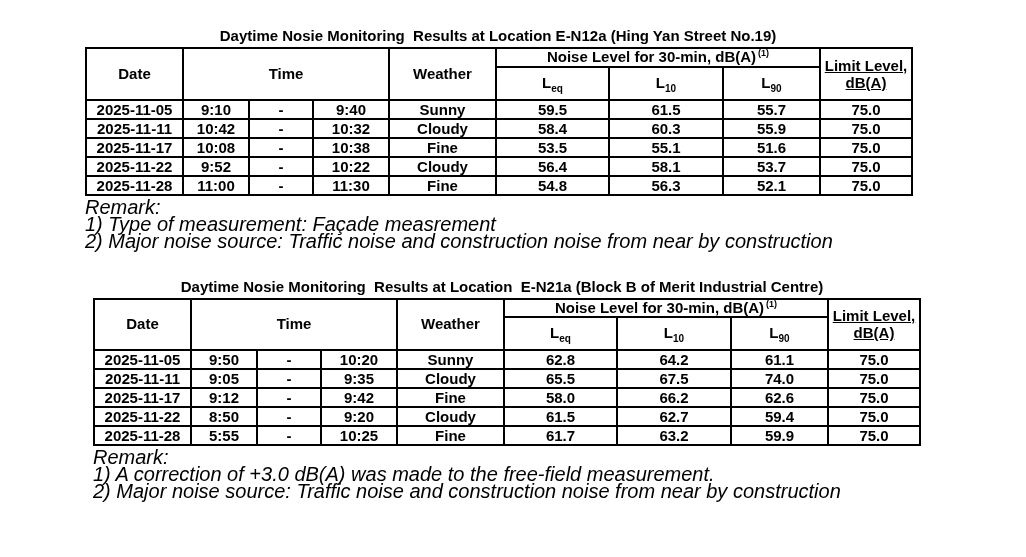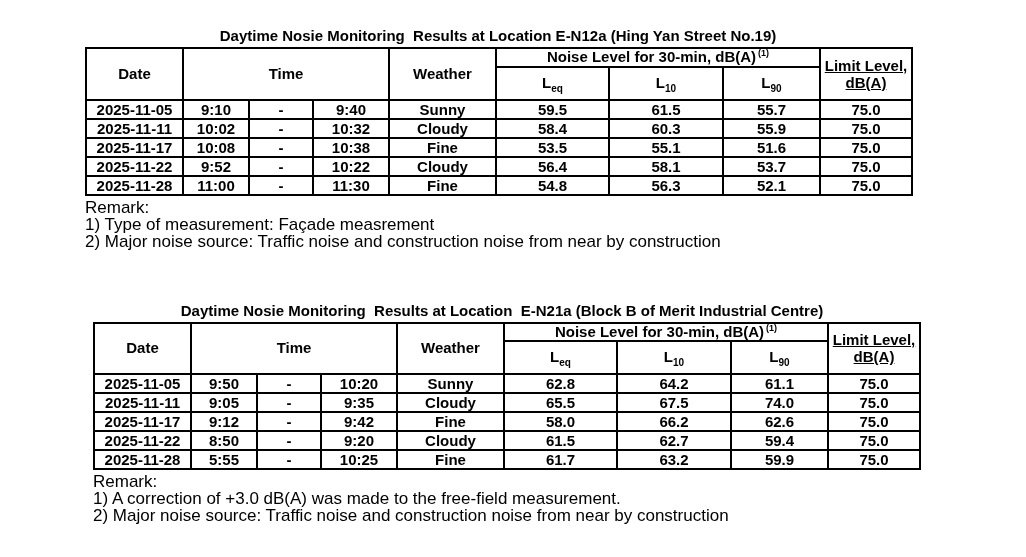--- a/index.html
+++ b/index.html
@@ -60,27 +60,28 @@
   sup {
     font-size: 9px;
     line-height: 0;
     margin-left: 2px;
   }
   .limit-head div {
     line-height: 17px;
     text-decoration: underline;
   }
   .remark {
-    font-size: 17px;
+    font-size: 20px;
     line-height: 17px;
     margin-top: 3px;
     font-weight: normal;
+    font-style: italic;
   }
   .section + .section {
-    margin-top: 52px;
+    margin-top: 28px;
     padding-left: 8px;
   }
 </style>
 </head>
 <body>
 
 <div class="doc">
 
   <div class="section">
     <div class="section-title">Daytime Nosie Monitoring  Results at Location E-N12a (Hing Yan Street No.19)</div>
@@ -120,21 +121,21 @@
             <td>-</td>
             <td>9:40</td>
             <td>Sunny</td>
             <td>59.5</td>
             <td>61.5</td>
             <td>55.7</td>
             <td>75.0</td>
           </tr>
           <tr>
             <td>2025-11-11</td>
-            <td>10:02</td>
+            <td>10:42</td>
             <td>-</td>
             <td>10:32</td>
             <td>Cloudy</td>
             <td>58.4</td>
             <td>60.3</td>
             <td>55.9</td>
             <td>75.0</td>
           </tr>
           <tr>
             <td>2025-11-17</td>

